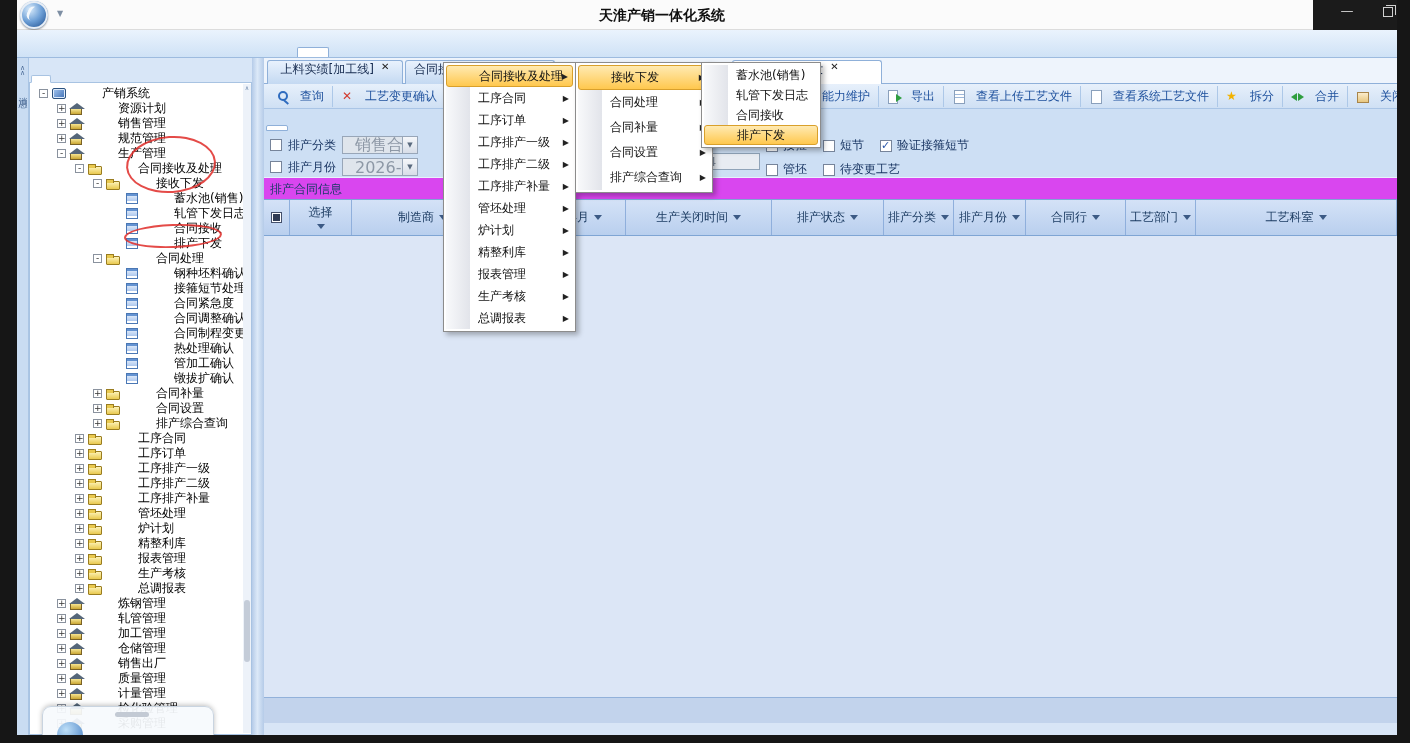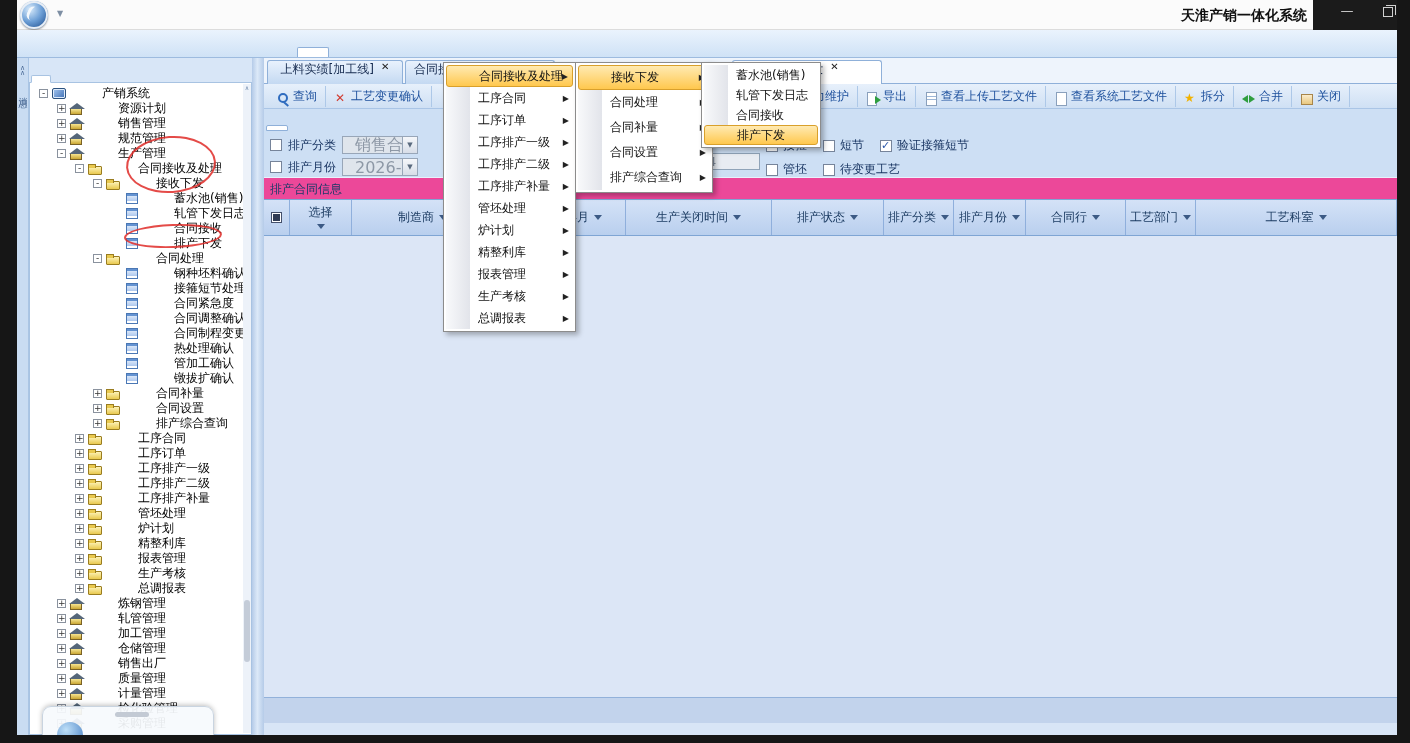--- a/index.html
+++ b/index.html
@@ -11,21 +11,21 @@
   #frame-left{left:0;top:0;width:17px;height:743px;background:#161616;z-index:70;}
   #frame-right{left:1397px;top:0;width:13px;height:743px;background:#161616;z-index:70;}
   #frame-bottom{left:0;top:735px;width:1410px;height:8px;background:#161616;z-index:72;}
 
   
   #titlebar{left:17px;top:0;width:1380px;height:30px;background:#fbfbfb;border-bottom:1px solid #dcdcdc;z-index:5;}
   #app-logo{position:absolute;left:3px;top:1px;width:28px;height:28px;border-radius:50%;
     background:radial-gradient(circle at 35% 30%,#d9ebfb,#6d9fd6 45%,#2d5e9d 80%);box-shadow:inset 0 0 0 2px #e8eef5,0 1px 2px rgba(0,0,0,.4);}
   #app-logo:after{content:'';position:absolute;left:7px;top:6px;width:13px;height:15px;border-left:3px solid #f2f7fc;transform:rotate(24deg);border-radius:40%;}
   #title-caret{position:absolute;left:40px;top:9px;font-size:8px;color:#7d8ea3;}
-  #win-title{position:absolute;left:0;right:90px;top:0;height:30px;line-height:30px;text-align:right;font-size:14px;font-weight:bold;color:#101010;}
+  #win-title{position:absolute;left:0;right:90px;top:0;height:30px;line-height:30px;text-align:center;font-size:14px;font-weight:bold;color:#101010;}
   #title-corner{position:absolute;left:1313px;top:0;width:97px;height:30px;background:#1b1b1b;z-index:6;}
   #btn-min{position:absolute;left:26px;top:4px;width:16px;height:16px;color:#d8d8d8;font-size:13px;text-align:center;line-height:14px;}
   #btn-restore{position:absolute;left:70px;top:7px;width:10px;height:10px;border:1px solid #d0d0d0;background:transparent;}
   #btn-restore:before{content:'';position:absolute;left:2px;top:-3px;width:9px;height:9px;border:1px solid #d0d0d0;border-bottom:none;border-left:none;}
 
   
   #menubar{left:17px;top:30px;width:1380px;height:28px;background:linear-gradient(#eaf3fd,#cfe2f6);
     border-bottom:1px solid #9dbbdf;display:flex;align-items:flex-end;padding-left:190px;overflow:hidden;z-index:5;}
   .mbitem{padding:5px 15px 4px;font-size:12.5px;color:#14294e;white-space:nowrap;flex:none;}
   .mbitem.sel{background:#fff;border:1px solid #8fb0d9;border-bottom:1px solid #fff;border-radius:2px 2px 0 0;margin-bottom:-1px;}
@@ -66,21 +66,21 @@
   .doc-tab{position:absolute;top:2px;height:24px;display:flex;align-items:flex-start;justify-content:center;gap:7px;
     background:linear-gradient(#e9f2fd,#c4d9f2);border:1px solid #8fb0d9;border-bottom:none;border-radius:3px 3px 0 0;font-size:12px;color:#14294e;padding:0 8px;}
   .doc-tab.active{background:#fff;}
   .doc-tab.t1{left:3px;width:136px;}
   .doc-tab.t2{left:141px;width:150px;justify-content:flex-start;}
   .doc-tab.t3{left:468px;width:150px;}
   .dtclose{font-size:10px;color:#222;}
 
   #toolbar{height:25px;flex:none;background:linear-gradient(#e7f0fb,#cfe0f4);border-bottom:1px solid #aac5e6;
     display:flex;align-items:center;padding:0 4px;font-size:12px;color:#1c4f9c;overflow:hidden;}
-  .tbtn{display:flex;align-items:flex-end;gap:4px;padding:2px 8px;border-right:1px solid #adc8e8;white-space:nowrap;flex:none;height:21px;}
+  .tbtn{display:flex;align-items:center;gap:11px;padding:2px 8px;border-right:1px solid #adc8e8;white-space:nowrap;flex:none;height:21px;}
   .tbtn.gap{margin-left:344px;}
   .bicon{width:13px;height:13px;position:relative;flex:none;}
   .ic-search:before{content:'';position:absolute;top:1px;left:2px;width:6px;height:6px;border:2px solid #2f6cbf;border-radius:50%;}
   .ic-search:after{content:'';position:absolute;right:0;bottom:0;width:6px;height:2px;background:#2f6cbf;transform:rotate(40deg);}
   .ic-confirm:before{content:'✕';position:absolute;left:1px;top:-1px;color:#d23b2f;font-weight:bold;font-size:12px;}
   .ic-maintain:before{content:'';position:absolute;left:1px;top:2px;width:11px;height:9px;background:linear-gradient(#fdfdfd,#d7e2ef);border:1px solid #7d96b5;}
   .ic-export:before{content:'';position:absolute;left:1px;top:0;width:8px;height:12px;background:#fff;border:1px solid #8aa0bc;}
   .ic-export:after{content:'';position:absolute;right:-2px;bottom:1px;border-left:6px solid #2f9e3f;border-top:4px solid transparent;border-bottom:4px solid transparent;}
   .ic-doc-lines:before{content:'';position:absolute;left:2px;top:0;width:9px;height:12px;background:#fff;border:1px solid #8aa0bc;
     box-shadow:inset 0 -2px 0 #fff,inset 0 3px 0 #fff,inset 0 4px 0 #9db7d8,inset 0 6px 0 #fff,inset 0 7px 0 #9db7d8;}
@@ -102,21 +102,21 @@
   .cb.on:before{content:'✓';position:absolute;left:0;top:-2px;font-size:11px;color:#2a56a8;font-weight:bold;}
   .combo{width:76px;height:18px;background:#dfe5ec;border:1px solid #98a6b8;color:#8d98a6;display:flex;align-items:center;}
   .combo .cval{flex:1;padding-left:12px;font-size:16px;white-space:nowrap;overflow:hidden;}
   .combo .carrow{width:15px;height:100%;background:linear-gradient(#f5f7fa,#d8dee8);border-left:1px solid #98a6b8;font-size:7px;color:#5a6a7e;text-align:center;line-height:16px;}
   #date-field{position:absolute;left:386px;top:22px;width:110px;height:17px;background:#e8ecf2;border:1px solid #8fa3b8;color:#7e8b9c;font-size:12px;padding-left:4px;}
   .flagrow{position:absolute;display:flex;gap:16px;}
   #flags1{left:502px;top:6px;}
   #flags2{left:502px;top:30px;}
   .flag{display:flex;align-items:center;gap:5px;white-space:nowrap;}
 
-  #section-title{height:22px;flex:none;line-height:22px;padding-left:6px;font-size:12px;color:#1a3a68;background:#ec4899;border-top:1px solid #e9f2fc;}
+  #section-title{height:22px;flex:none;line-height:22px;padding-left:6px;font-size:12px;color:#1a3a68;background:#d946ef;border-top:1px solid #e9f2fc;}
 
   #grid-header{height:37px;flex:none;display:flex;background:linear-gradient(#d4e2f7,#b9cfee);border-top:1px solid #7fa5d4;border-bottom:1px solid #7fa5d4;overflow:hidden;}
   .gh{border-right:1px solid #8fafdc;display:flex;align-items:center;justify-content:center;gap:5px;font-size:12px;color:#17375e;text-align:center;line-height:13px;flex:none;padding:0 2px;}
   .gh:last-child{flex:1;}
   .ghl{white-space:normal;}
   .funnel{width:0;height:0;border-left:4px solid transparent;border-right:4px solid transparent;border-top:5px solid #3c5a85;flex:none;}
   #gh-selectall{width:26px;}
   #selectall-box{width:11px;height:11px;border:1px solid #44506b;background:#fff;position:relative;}
   #selectall-box:before{content:'';position:absolute;left:1px;top:1px;width:7px;height:7px;background:#313d55;}
 

